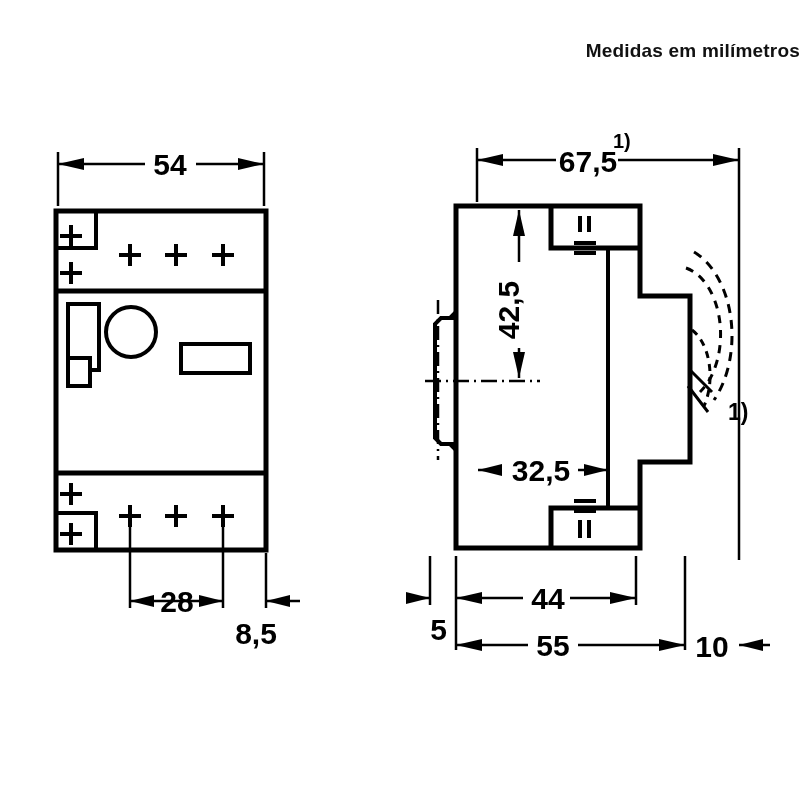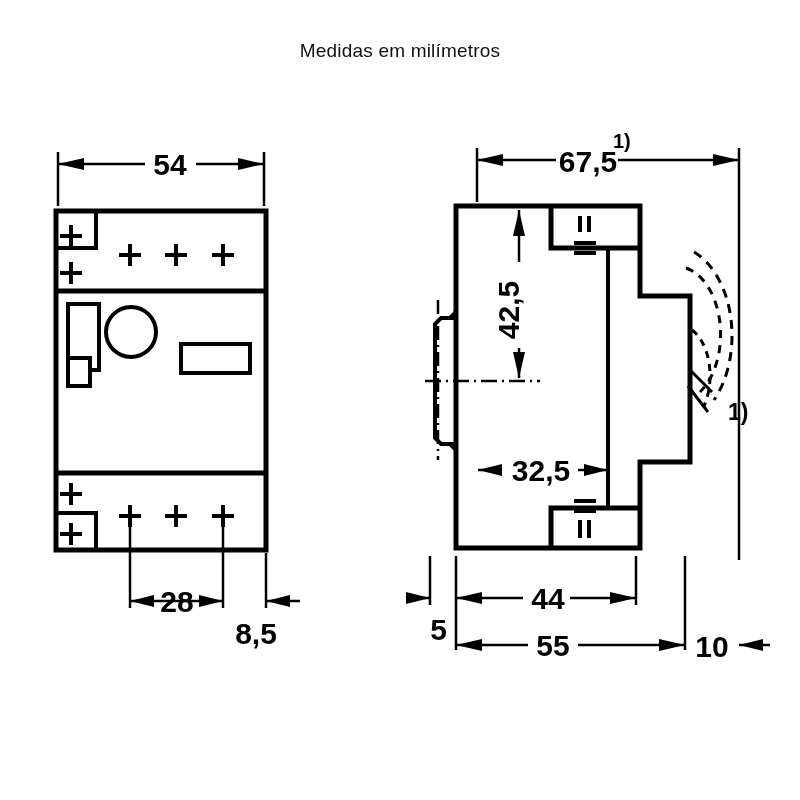--- a/index.html
+++ b/index.html
@@ -19,25 +19,26 @@
     position: relative;
     width: 800px;
     height: 800px;
     background: #ffffff;
   }
   #title {
     position: absolute;
     left: 0;
     top: 40px;
     width: 800px;
-    text-align: center;
+    text-align: right;
     font-size: 19px;
     color: #111111;
     font-family: "Liberation Sans", sans-serif;
     letter-spacing: 0.2px;
+    font-weight: bold;
   }
   #drawing {
     position: absolute;
     left: 0;
     top: 0;
   }
   .dim-text {
     font-family: "Liberation Sans", sans-serif;
     font-weight: bold;
     fill: #000000;

